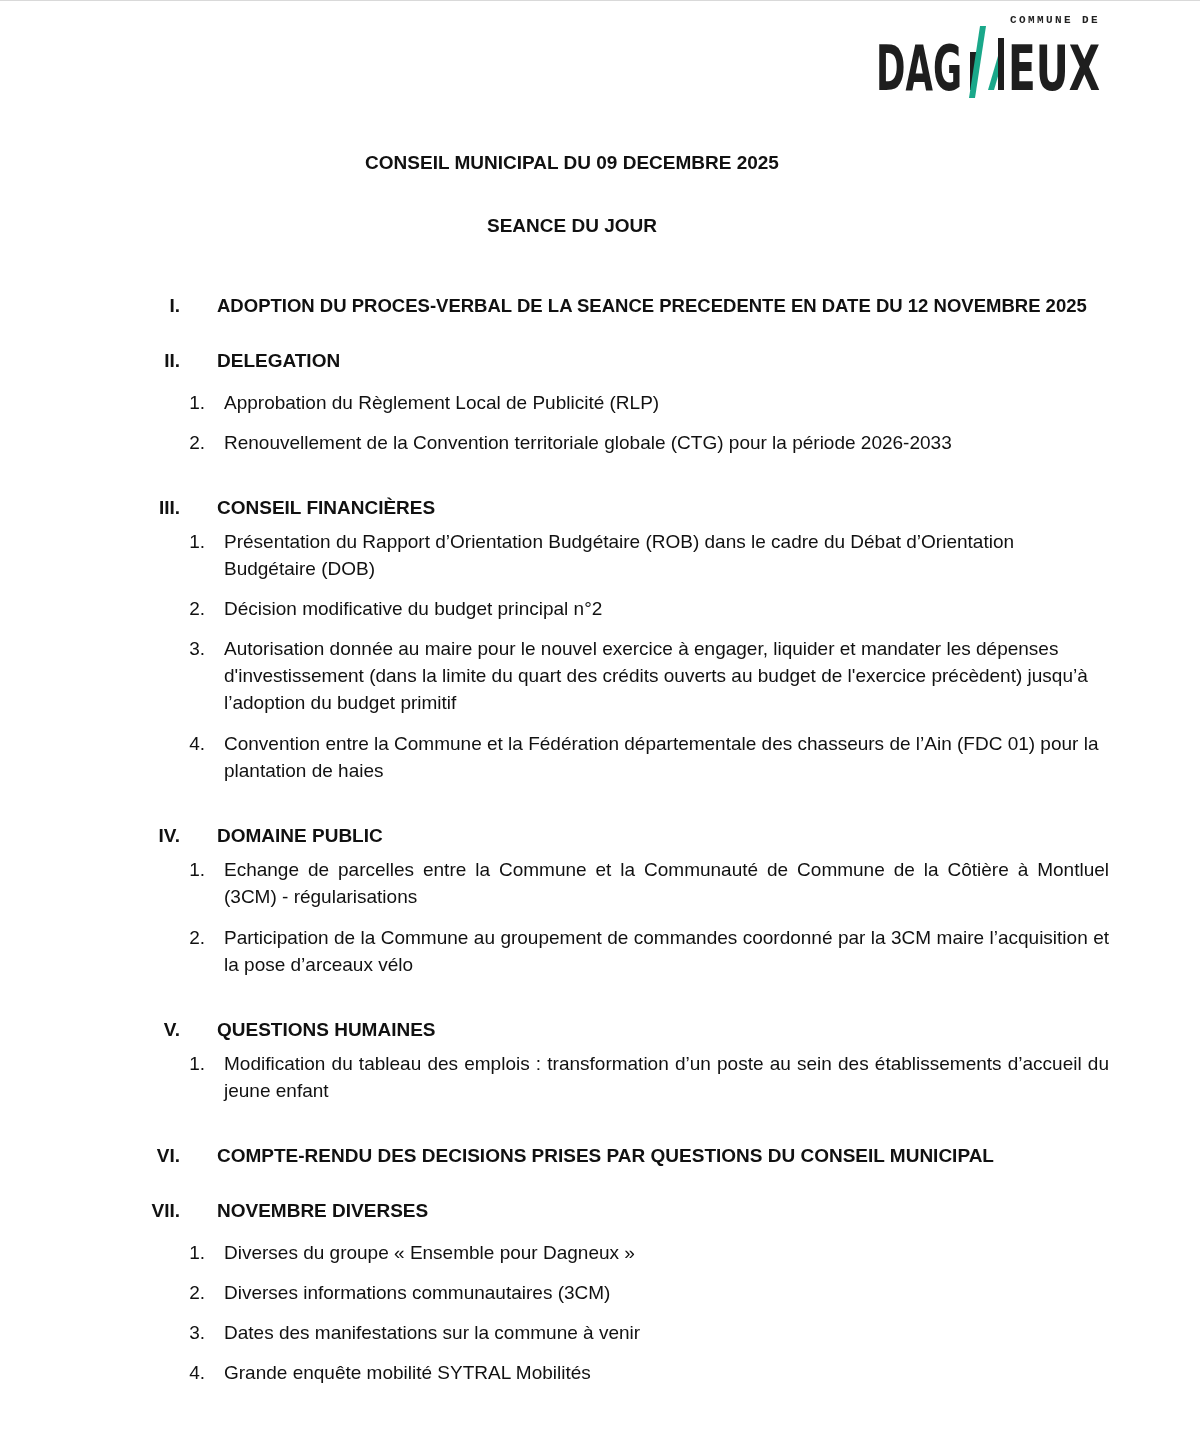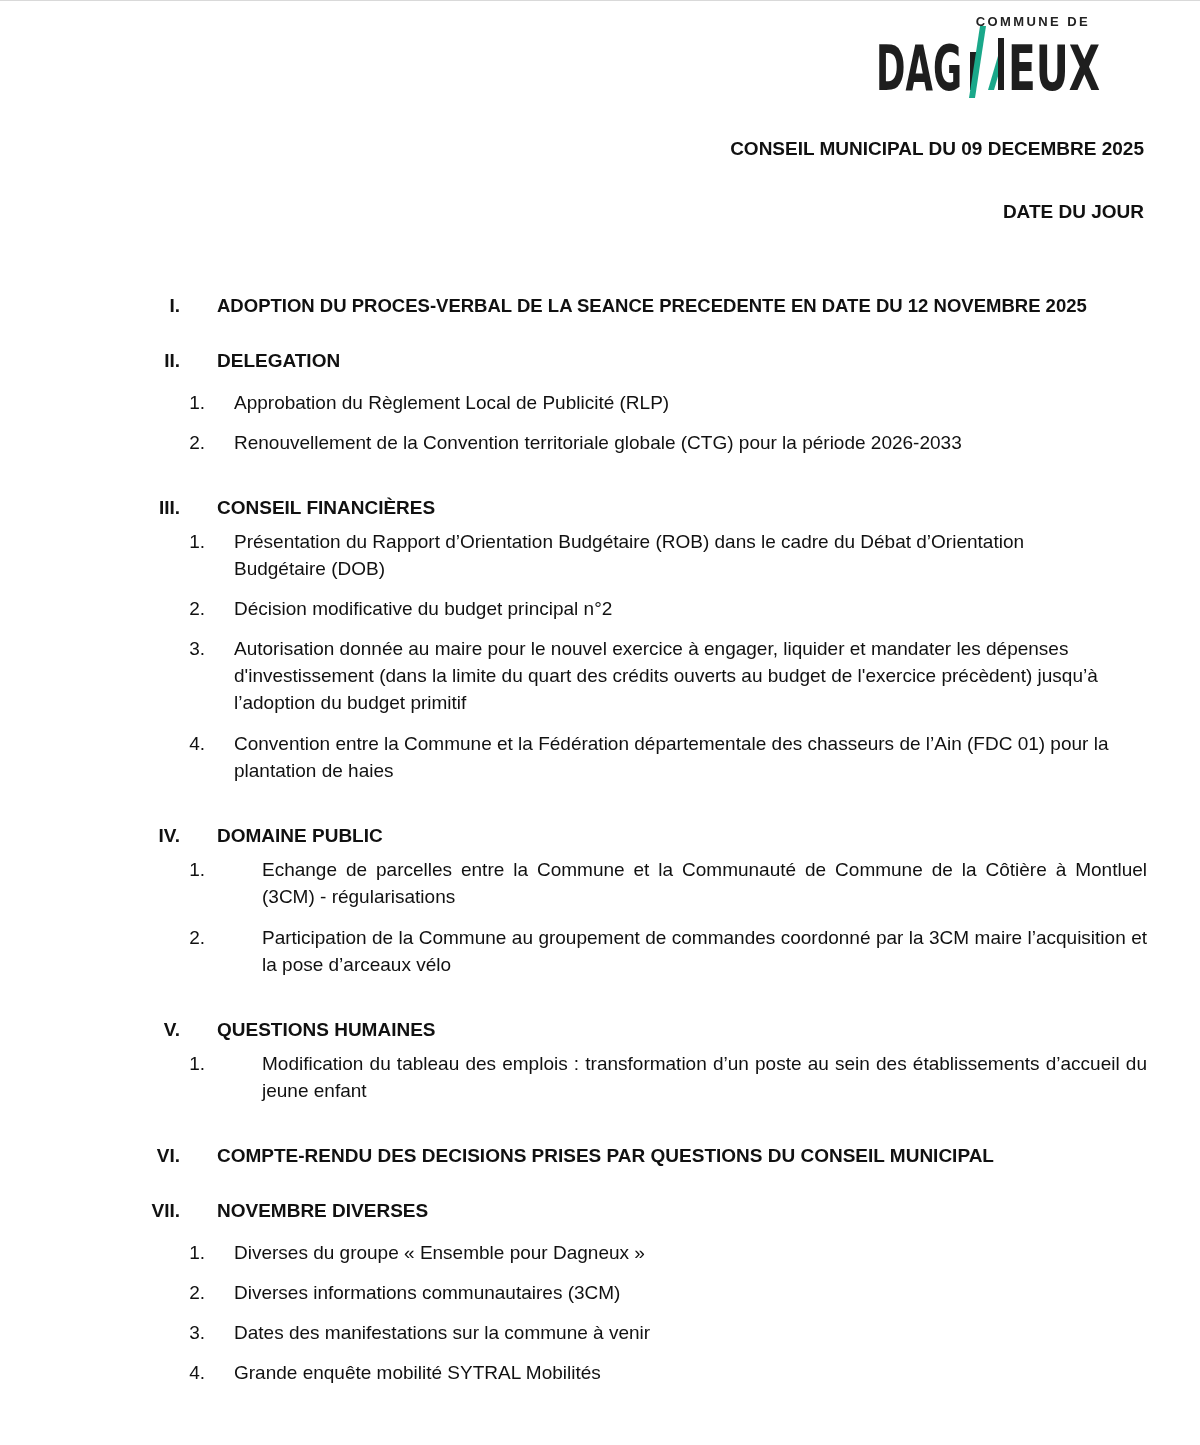--- a/index.html
+++ b/index.html
@@ -1,52 +1,52 @@
 <!DOCTYPE html>
 <html><head>
 <meta charset="utf-8">
 <style>
   html, body { margin: 0; padding: 0; background: #ffffff; }
   body { width: 1200px; height: 1445px; position: relative; overflow: hidden;
          font-family: "Liberation Sans", sans-serif; color: #111; }
   .topline { position: absolute; left: 0; top: 0; width: 1200px; height: 1px; background: #d9d9d9; }
   .logo { position: absolute; left: 876px; top: 10px; width: 226px; height: 92px; }
-  .logo .commune { position: absolute; right: 12px; top: 4px; font-family: Liberation Sans, sans-serif;
-                   font-weight: bold; font-size: 13px; letter-spacing: 2.4px; color: #222; }
+  .logo .commune { position: absolute; right: 2px; top: 4px; font-family: Liberation Mono, monospace;
+                   font-weight: bold; font-size: 11px; letter-spacing: 2.4px; color: #222; }
   .logo svg { position: absolute; left: 0; top: 0; }
-  .title { position: absolute; left: 0; width: 1144px; text-align: right; font-weight: bold; font-size: 19px; }
+  .title { position: absolute; left: 0; width: 1144px; text-align: center; font-weight: bold; font-size: 19px; margin-top: 14px; }
   .t1 { top: 138px; }
   .t2 { top: 201px; }
   .sec { position: absolute; left: 0; width: 1200px; font-size: 19px; }
   .sec .num { position: absolute; width: 180px; text-align: right; font-weight: bold; left: 0; }
   .sec .lbl { position: absolute; left: 217px; font-weight: bold; white-space: nowrap; transform-origin: left top; }
   .item { position: absolute; left: 0; width: 1200px; font-size: 19px; line-height: 27px; }
   .item .n { position: absolute; left: 0; width: 205px; text-align: right; }
-  .item .txt { position: absolute; left: 234px; width: 885px; }
-  .item .txt.j { text-align: justify; text-align-last: left; margin-left: 28px; }
+  .item .txt { position: absolute; left: 224px; width: 885px; }
+  .item .txt.j { text-align: justify; text-align-last: left; }
 </style>
 </head>
 <body>
 
 <div class="topline"></div>
 
 <div class="logo">
   <svg width="226" height="92" viewBox="0 0 226 92">
     <text x="0" y="80" font-family="DejaVu Sans Condensed, DejaVu Sans, sans-serif" font-weight="bold" font-size="62" fill="#1e1e1e" textLength="86" lengthAdjust="spacingAndGlyphs">DAG</text>
     <polygon points="94,80 100,80 100,42 94,42" fill="#1e1e1e"></polygon>
     <polygon points="93,88 99,88 110,16 104,16" fill="#1aa88a"></polygon>
     <polygon points="112,80 118,80 128,46 122,46" fill="#1aa88a"></polygon>
     <polygon points="122,80 128,80 128,28 122,28" fill="#1e1e1e"></polygon>
     <text x="132" y="80" font-family="DejaVu Sans Condensed, DejaVu Sans, sans-serif" font-weight="bold" font-size="62" fill="#1e1e1e" textLength="92" lengthAdjust="spacingAndGlyphs">EUX</text>
   </svg>
   <span class="commune">COMMUNE DE</span>
 </div>
 
 <div class="title t1">CONSEIL MUNICIPAL DU 09 DECEMBRE 2025</div>
-<div class="title t2">DATE DU JOUR</div>
+<div class="title t2">SEANCE DU JOUR</div>
 
 <div id="agenda">
     <div class="sec" style="top: 295px;">
       <span class="num">I.</span>
       <span class="lbl" style="transform: scaleX(0.974244);">ADOPTION DU PROCES-VERBAL DE LA SEANCE PRECEDENTE EN DATE DU 12 NOVEMBRE 2025</span>
     </div>
     <div class="sec" style="top: 350px;">
       <span class="num">II.</span>
       <span class="lbl">DELEGATION</span>
     </div>

